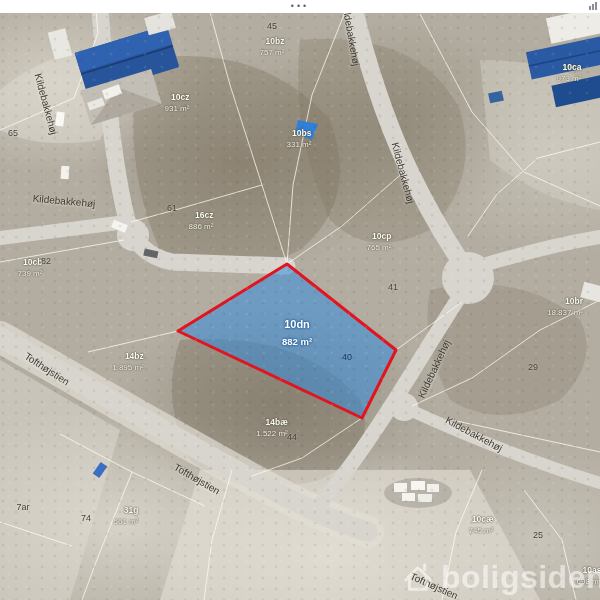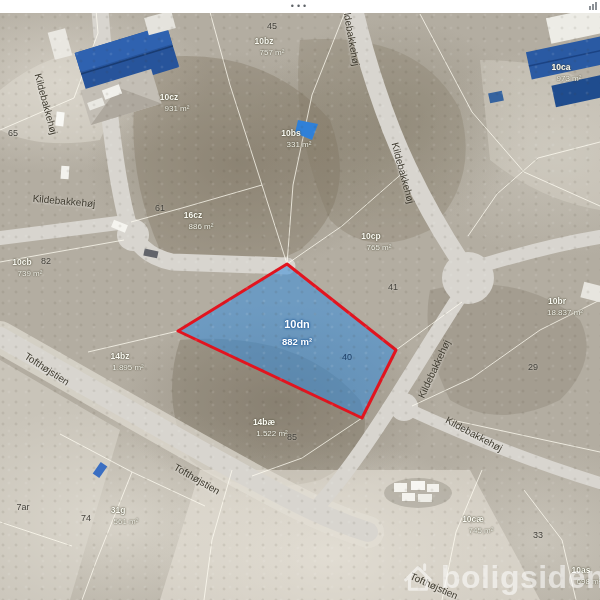--- a/index.html
+++ b/index.html
@@ -27,21 +27,21 @@
          radial-gradient(ellipse 200px 140px at 560px 140px, rgba(210,206,196,.60), transparent 75%),
          radial-gradient(ellipse 200px 140px at 540px 530px, rgba(215,211,201,.60), transparent 75%);}
   .map svg{position:absolute;top:0;left:0;z-index:2;}
   .noise{position:absolute;inset:0;z-index:5;pointer-events:none;opacity:.5;
          background-image:
            radial-gradient(circle at 3px 4px, rgba(70,62,45,.20) 1px, transparent 1.8px),
            radial-gradient(circle at 9px 2px, rgba(255,255,255,.18) 1px, transparent 1.8px);
          background-size:13px 11px,17px 13px;}
 
   
-  .litra{position:absolute;z-index:10;transform:translate(-50%,-50%);text-align:center;
+  .litra{position:absolute;z-index:10;transform:translate(-50%,-50%);text-align:right;
          color:#fbfbf4;font-size:8.5px;font-weight:bold;line-height:1.45;white-space:nowrap;
          text-shadow:0 0 2px rgba(72,70,50,.95),0 0 1px rgba(72,70,50,.9);}
   .litra .area{font-weight:normal;font-size:8px;opacity:.95;margin-left:16px;}
   .pnum{position:absolute;z-index:10;transform:translate(-50%,-50%);font-size:9px;color:#43413a;
         text-shadow:0 0 2px rgba(255,255,255,.55);white-space:nowrap;}
   .street{position:absolute;z-index:10;font-size:10px;color:#3e3a2e;white-space:nowrap;
           text-shadow:0 1px 2px rgba(255,255,255,.65);
           transform:translate(-50%,-50%) rotate(var(--r));}
   .hl{position:absolute;z-index:11;transform:translate(-50%,-50%);text-align:center;
       color:#ffffff;font-size:11px;font-weight:bold;line-height:1.6;white-space:nowrap;
@@ -232,29 +232,29 @@
         <div class="area">698 m²</div>
       </div>
 
     <div class="hl" style="left:297px;top:319px">
       <div>10dn</div>
       <div class="area">882 m²</div>
     </div>
 
     <div class="pnum" style="left:272px;top:13px">45</div>
     <div class="pnum" style="left:13px;top:120px">65</div>
-    <div class="pnum" style="left:160px;top:195px">61</div>
+    <div class="pnum" style="left:172px;top:195px">61</div>
     <div class="pnum" style="left:46px;top:248px">82</div>
     <div class="pnum" style="left:393px;top:274px">41</div>
     <div class="pnum" style="left:347px;top:344px;color:#1d3e66;text-shadow:none">40</div>
     <div class="pnum" style="left:533px;top:354px">29</div>
-    <div class="pnum" style="left:292px;top:424px">85</div>
+    <div class="pnum" style="left:292px;top:424px">44</div>
     <div class="pnum" style="left:86px;top:505px">74</div>
     <div class="pnum" style="left:23px;top:494px">7ar</div>
-    <div class="pnum" style="left:538px;top:522px">33</div>
+    <div class="pnum" style="left:538px;top:522px">25</div>
 
     <div class="street" style="--r:75deg;left:46px;top:91px">Kildebakkehøj</div>
     <div class="street" style="--r:5deg;left:64px;top:188px">Kildebakkehøj</div>
     <div class="street" style="--r:80deg;left:351px;top:22px">Kildebakkehøj</div>
     <div class="street" style="--r:75deg;left:403px;top:160px">Kildebakkehøj</div>
     <div class="street" style="--r:-65deg;left:434px;top:356px">Kildebakkehøj</div>
     <div class="street" style="--r:28deg;left:474px;top:421px">Kildebakkehøj</div>
     <div class="street" style="--r:33deg;left:47px;top:356px">Tofthøjstien</div>
     <div class="street" style="--r:30deg;left:197px;top:466px">Tofthøjstien</div>
     <div class="street" style="--r:24deg;left:434px;top:573px">Tofthøjstien</div>

